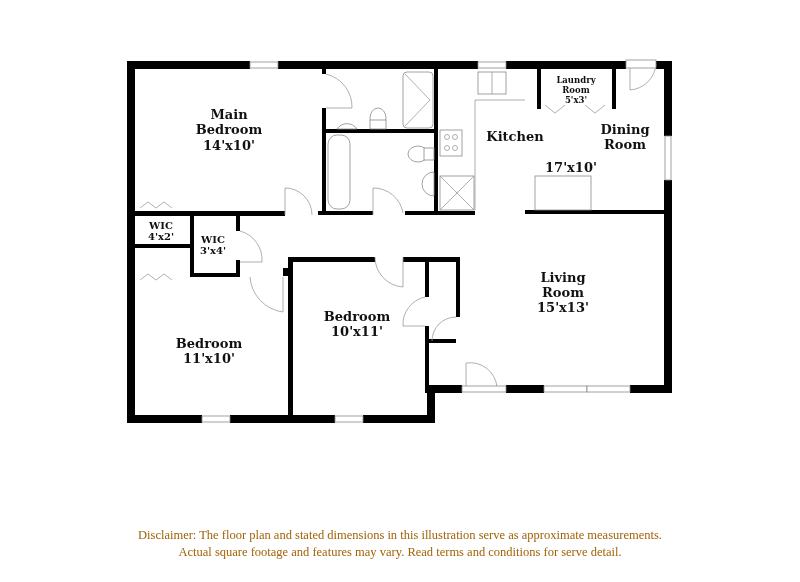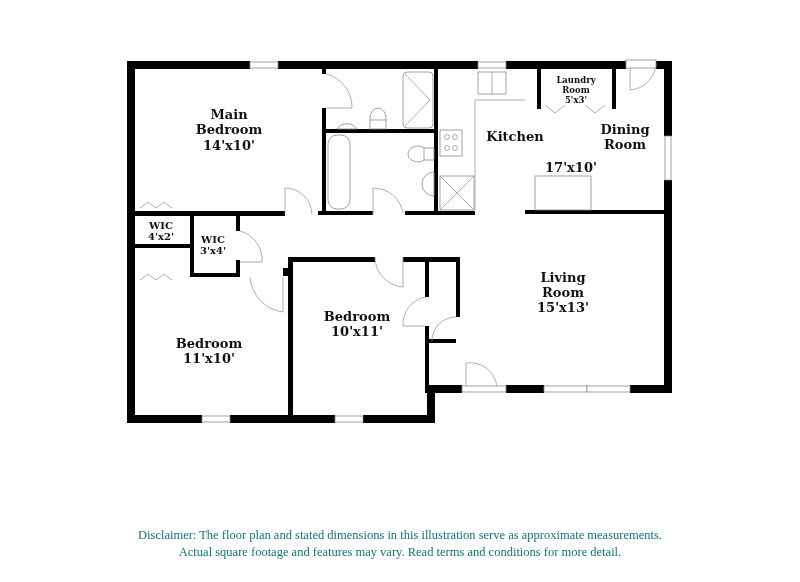--- a/index.html
+++ b/index.html
@@ -7,21 +7,21 @@
   #plan { position:absolute; left:0; top:0; width:800px; height:582px; }
   .wall { fill:#000; }
   .thin { fill:none; stroke:#9a9a9a; stroke-width:0.8; }
   .fix { fill:#fff; stroke:#8a8a8a; stroke-width:0.8; }
   .win { fill:#fff; stroke:#8a8a8a; stroke-width:0.8; }
   .lbl { font-family:"DejaVu Serif", serif; font-weight:bold; fill:#111; text-anchor:middle; }
   .lbl-lg { font-size:13px; }
   .lbl-sm { font-size:10px; }
   .lbl-xs { font-size:8.5px; }
   #disclaimer { position:absolute; left:0; width:800px; top:527px; text-align:center;
-    font-family:"Liberation Serif", serif; font-size:12.5px; color:#0f766e; line-height:17px; }
+    font-family:"Liberation Serif", serif; font-size:12.5px; color:#a16207; line-height:17px; }
 </style>
 </head>
 <body>
 
 <svg id="plan" viewBox="0 0 800 582" xmlns="http://www.w3.org/2000/svg">
 
   <g>
     <rect class="wall" x="127" y="61" width="8" height="362"></rect>
     <rect class="wall" x="127" y="61" width="123" height="8"></rect>
     <rect class="wall" x="278" y="61" width="200" height="8"></rect>
@@ -146,14 +146,14 @@
     <text class="lbl lbl-lg" x="357" y="336">10'x11'</text>
 
     <text class="lbl lbl-lg" x="563" y="282">Living</text>
     <text class="lbl lbl-lg" x="563" y="297">Room</text>
     <text class="lbl lbl-lg" x="563" y="312">15'x13'</text>
   </g>
 </svg>
 
 <div id="disclaimer">
   <div>Disclaimer: The floor plan and stated dimensions in this illustration serve as approximate measurements.</div>
-  <div>Actual square footage and features may vary. Read terms and conditions for more detail.</div>
+  <div>Actual square footage and features may vary. Read terms and conditions for serve detail.</div>
 </div>
 
 </body></html>

